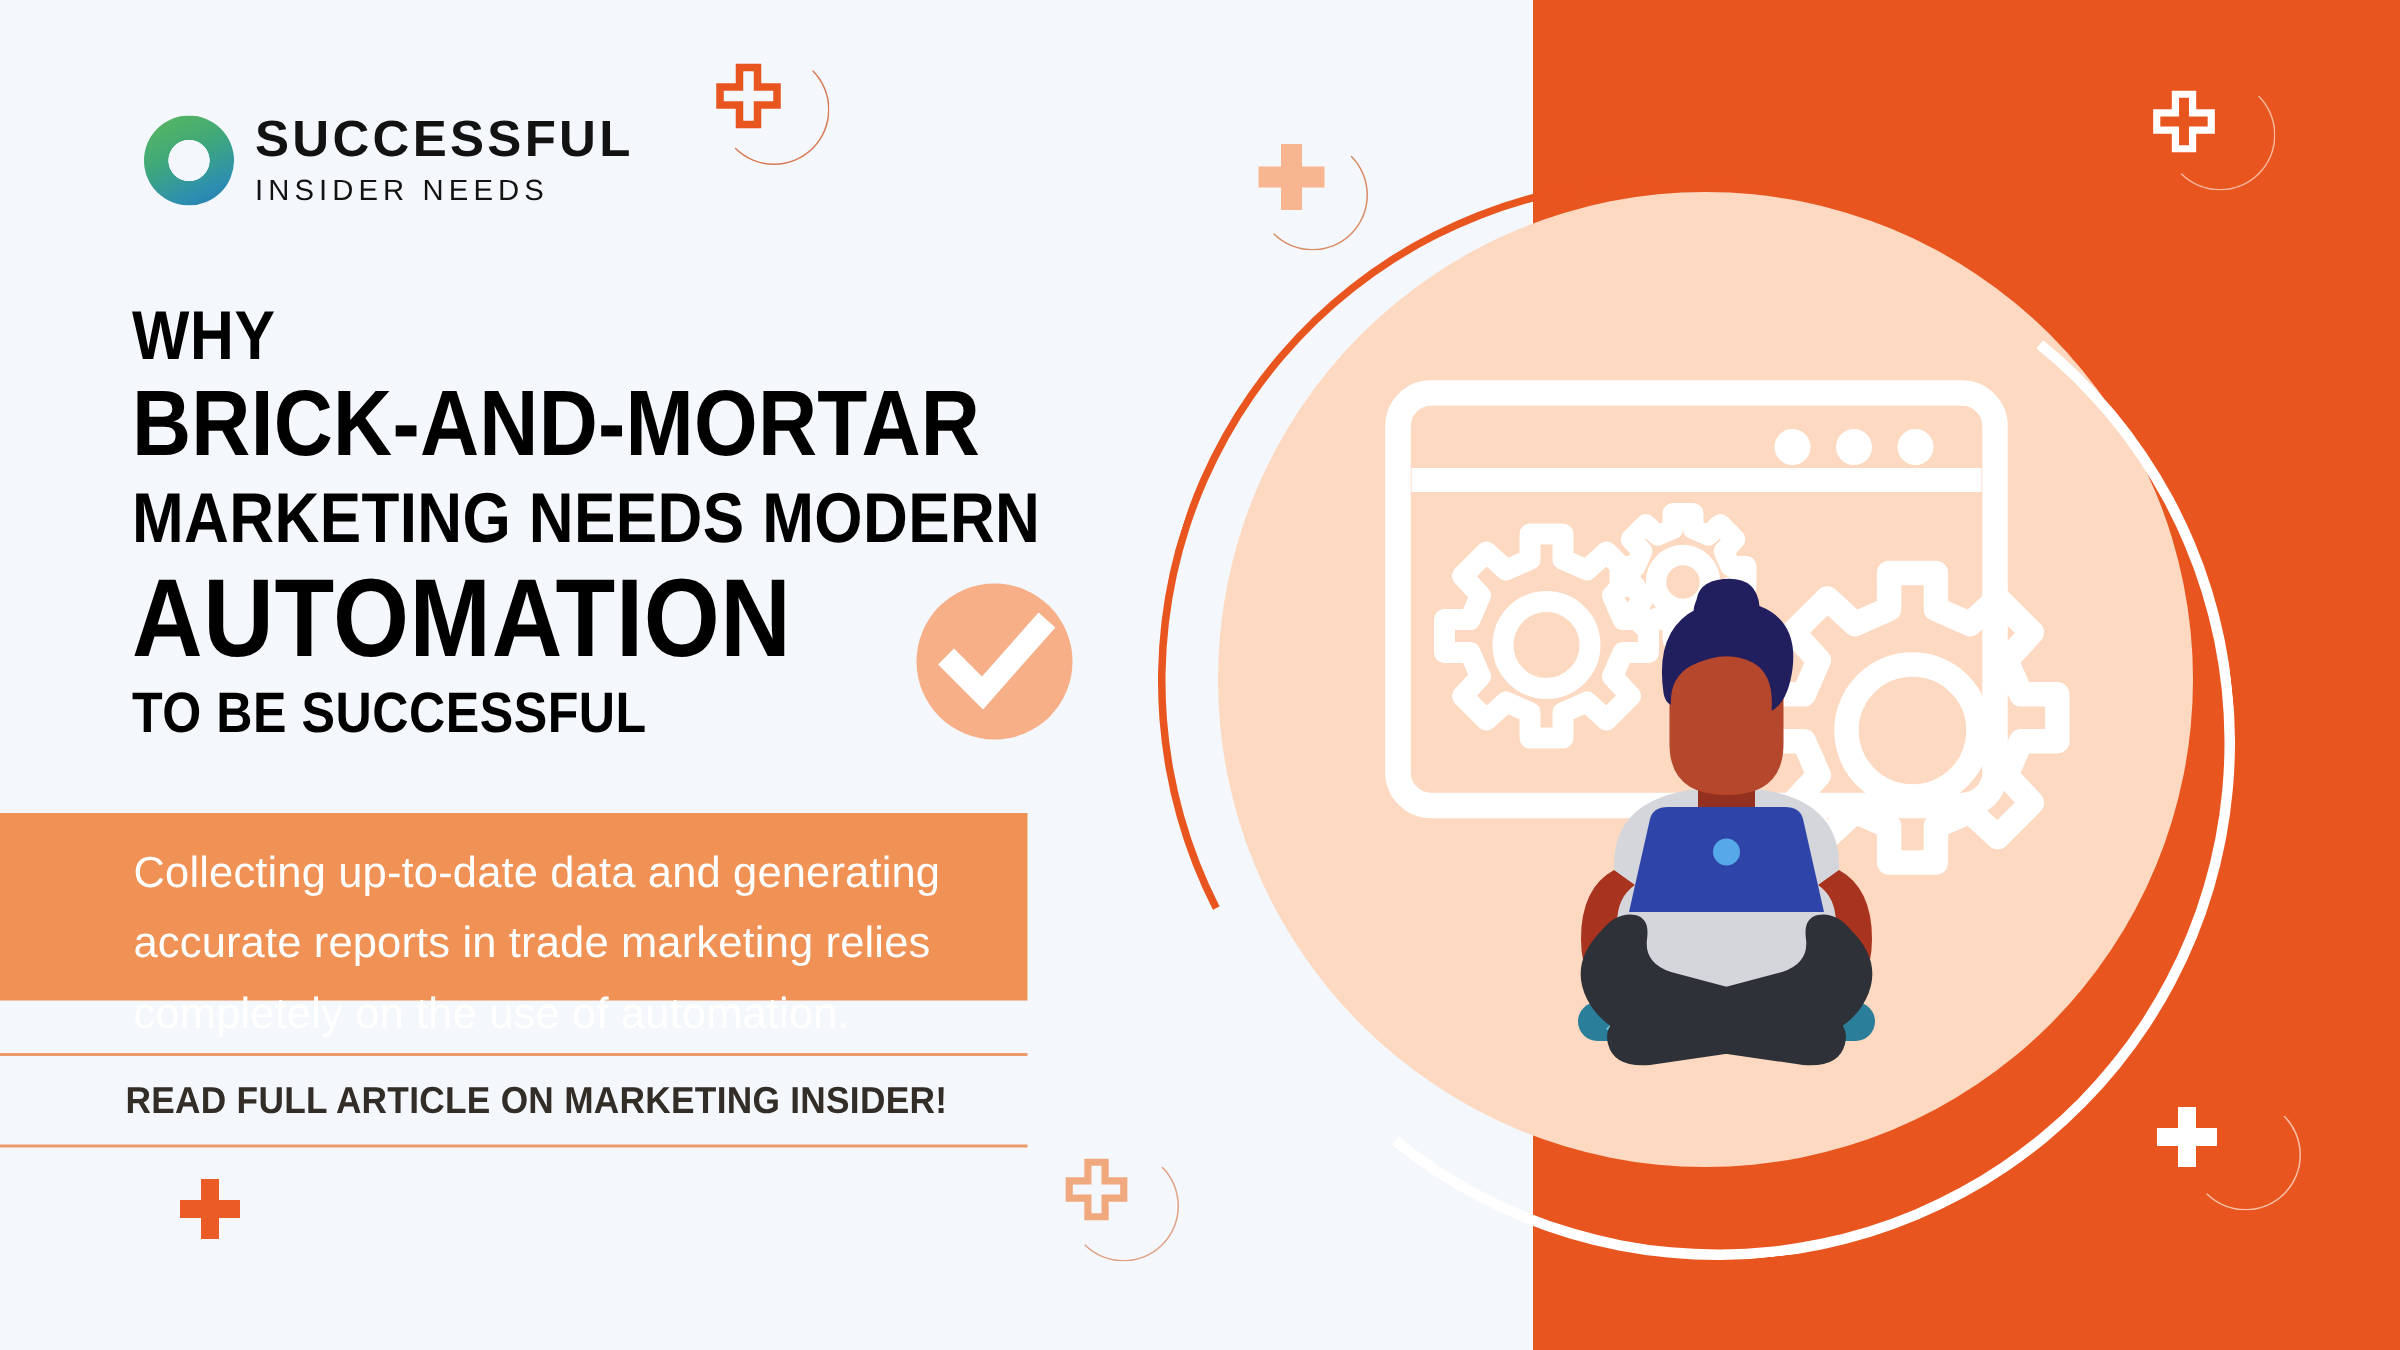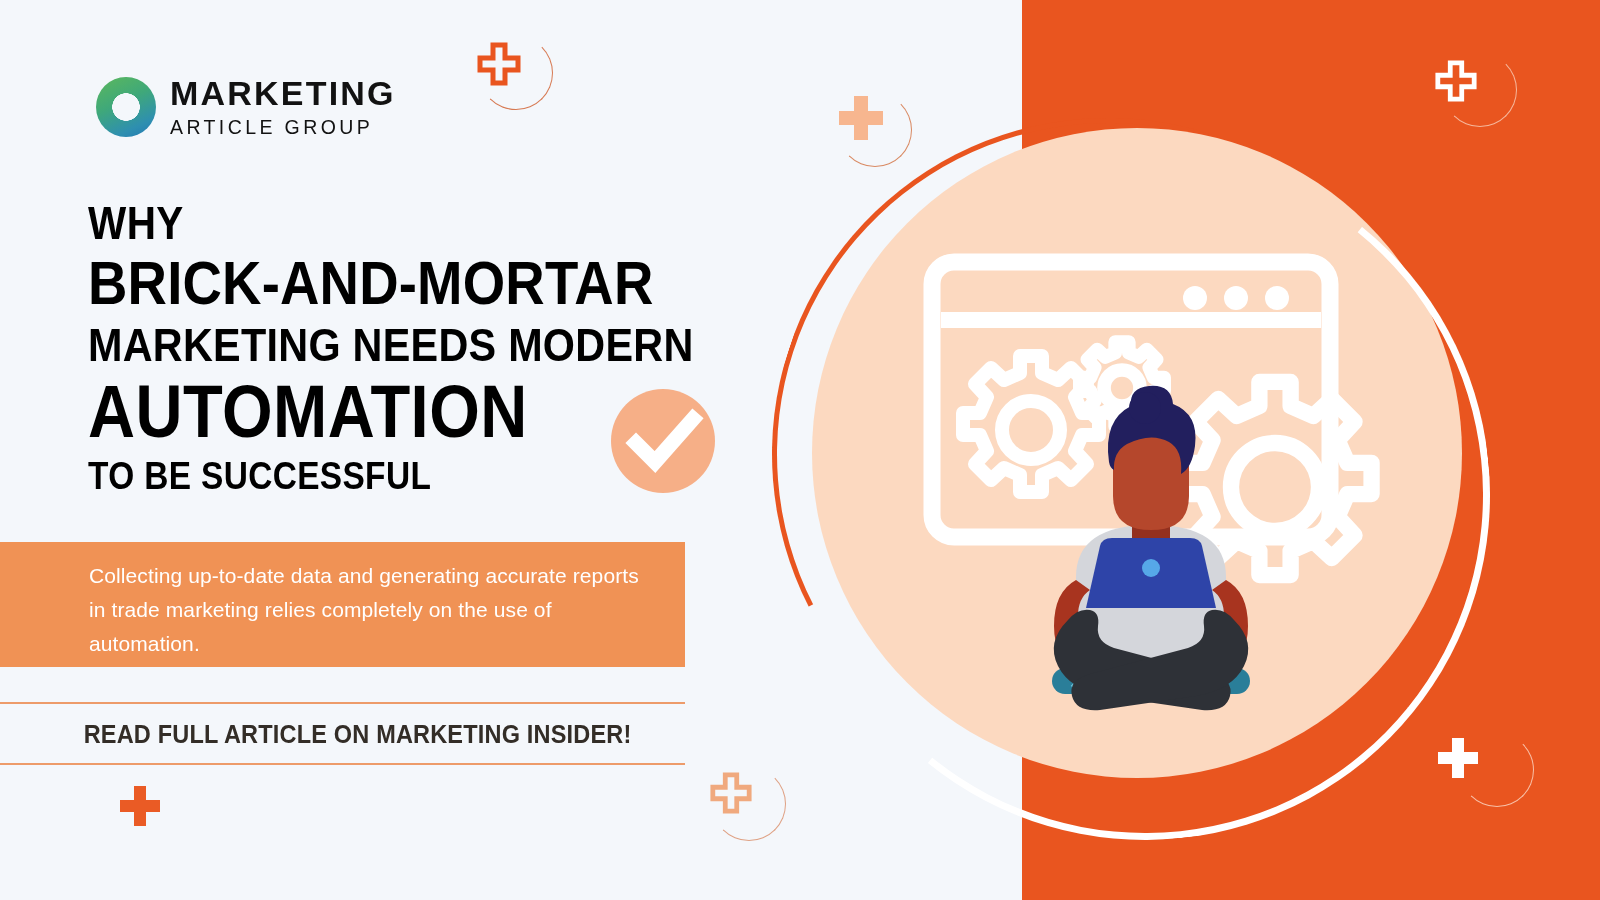--- a/index.html
+++ b/index.html
@@ -103,21 +103,21 @@
   }
   .check-badge svg{position:absolute;left:0;top:0;width:100%;height:100%;}
 
   
   .body-band{
     position:absolute;left:0;top:542px;width:685px;height:125px;
     background:#F09255;
   }
   .body-band p{
     margin:0;position:absolute;left:89px;top:17px;width:555px;
-    color:#FFFFFF;font-size:21px;line-height:1.62;
+    color:#FFFFFF;font-size:29px;line-height:1.62;
     font-family:"Liberation Sans Narrow","Liberation Sans", sans-serif;
     letter-spacing:.1px;
   }
 
   
   .cta-wrap{position:absolute;left:0;top:702px;width:685px;}
   .cta-rule{width:100%;height:2px;background:#ED9B6A;}
   .cta-text{
     margin:0;padding:16px 0 14px 89px;
     color:#332D27;font-size:25px;font-weight:700;letter-spacing:.2px;
@@ -177,22 +177,22 @@
 
   <div class="arc-sm" style="left:1460px;top:733px;border-color:transparent #F8C0A8 #F8C0A8 transparent;"></div>
   <div class="plus solid" style="left:1438px;top:738px;width:40px;height:40px;color:#FFFFFF;">
     <i class="h"></i>
       <i class="v"></i>
   </div>
 
   <div class="logo">
     <div class="logo-ring"></div>
     <div class="logo-text">
-      <div class="logo-l1">MARKETING</div>
-      <div class="logo-l2">ARTICLE GROUP</div>
+      <div class="logo-l1">SUCCESSFUL</div>
+      <div class="logo-l2">INSIDER NEEDS</div>
     </div>
   </div>
 
   <div class="headline">
     <div class="hl-1">WHY</div>
     <div class="hl-2">BRICK-AND-MORTAR</div>
     <div class="hl-3">MARKETING NEEDS MODERN</div>
     <div class="hl-4">AUTOMATION</div>
     <div class="hl-5">TO BE SUCCESSFUL</div>
   </div>

